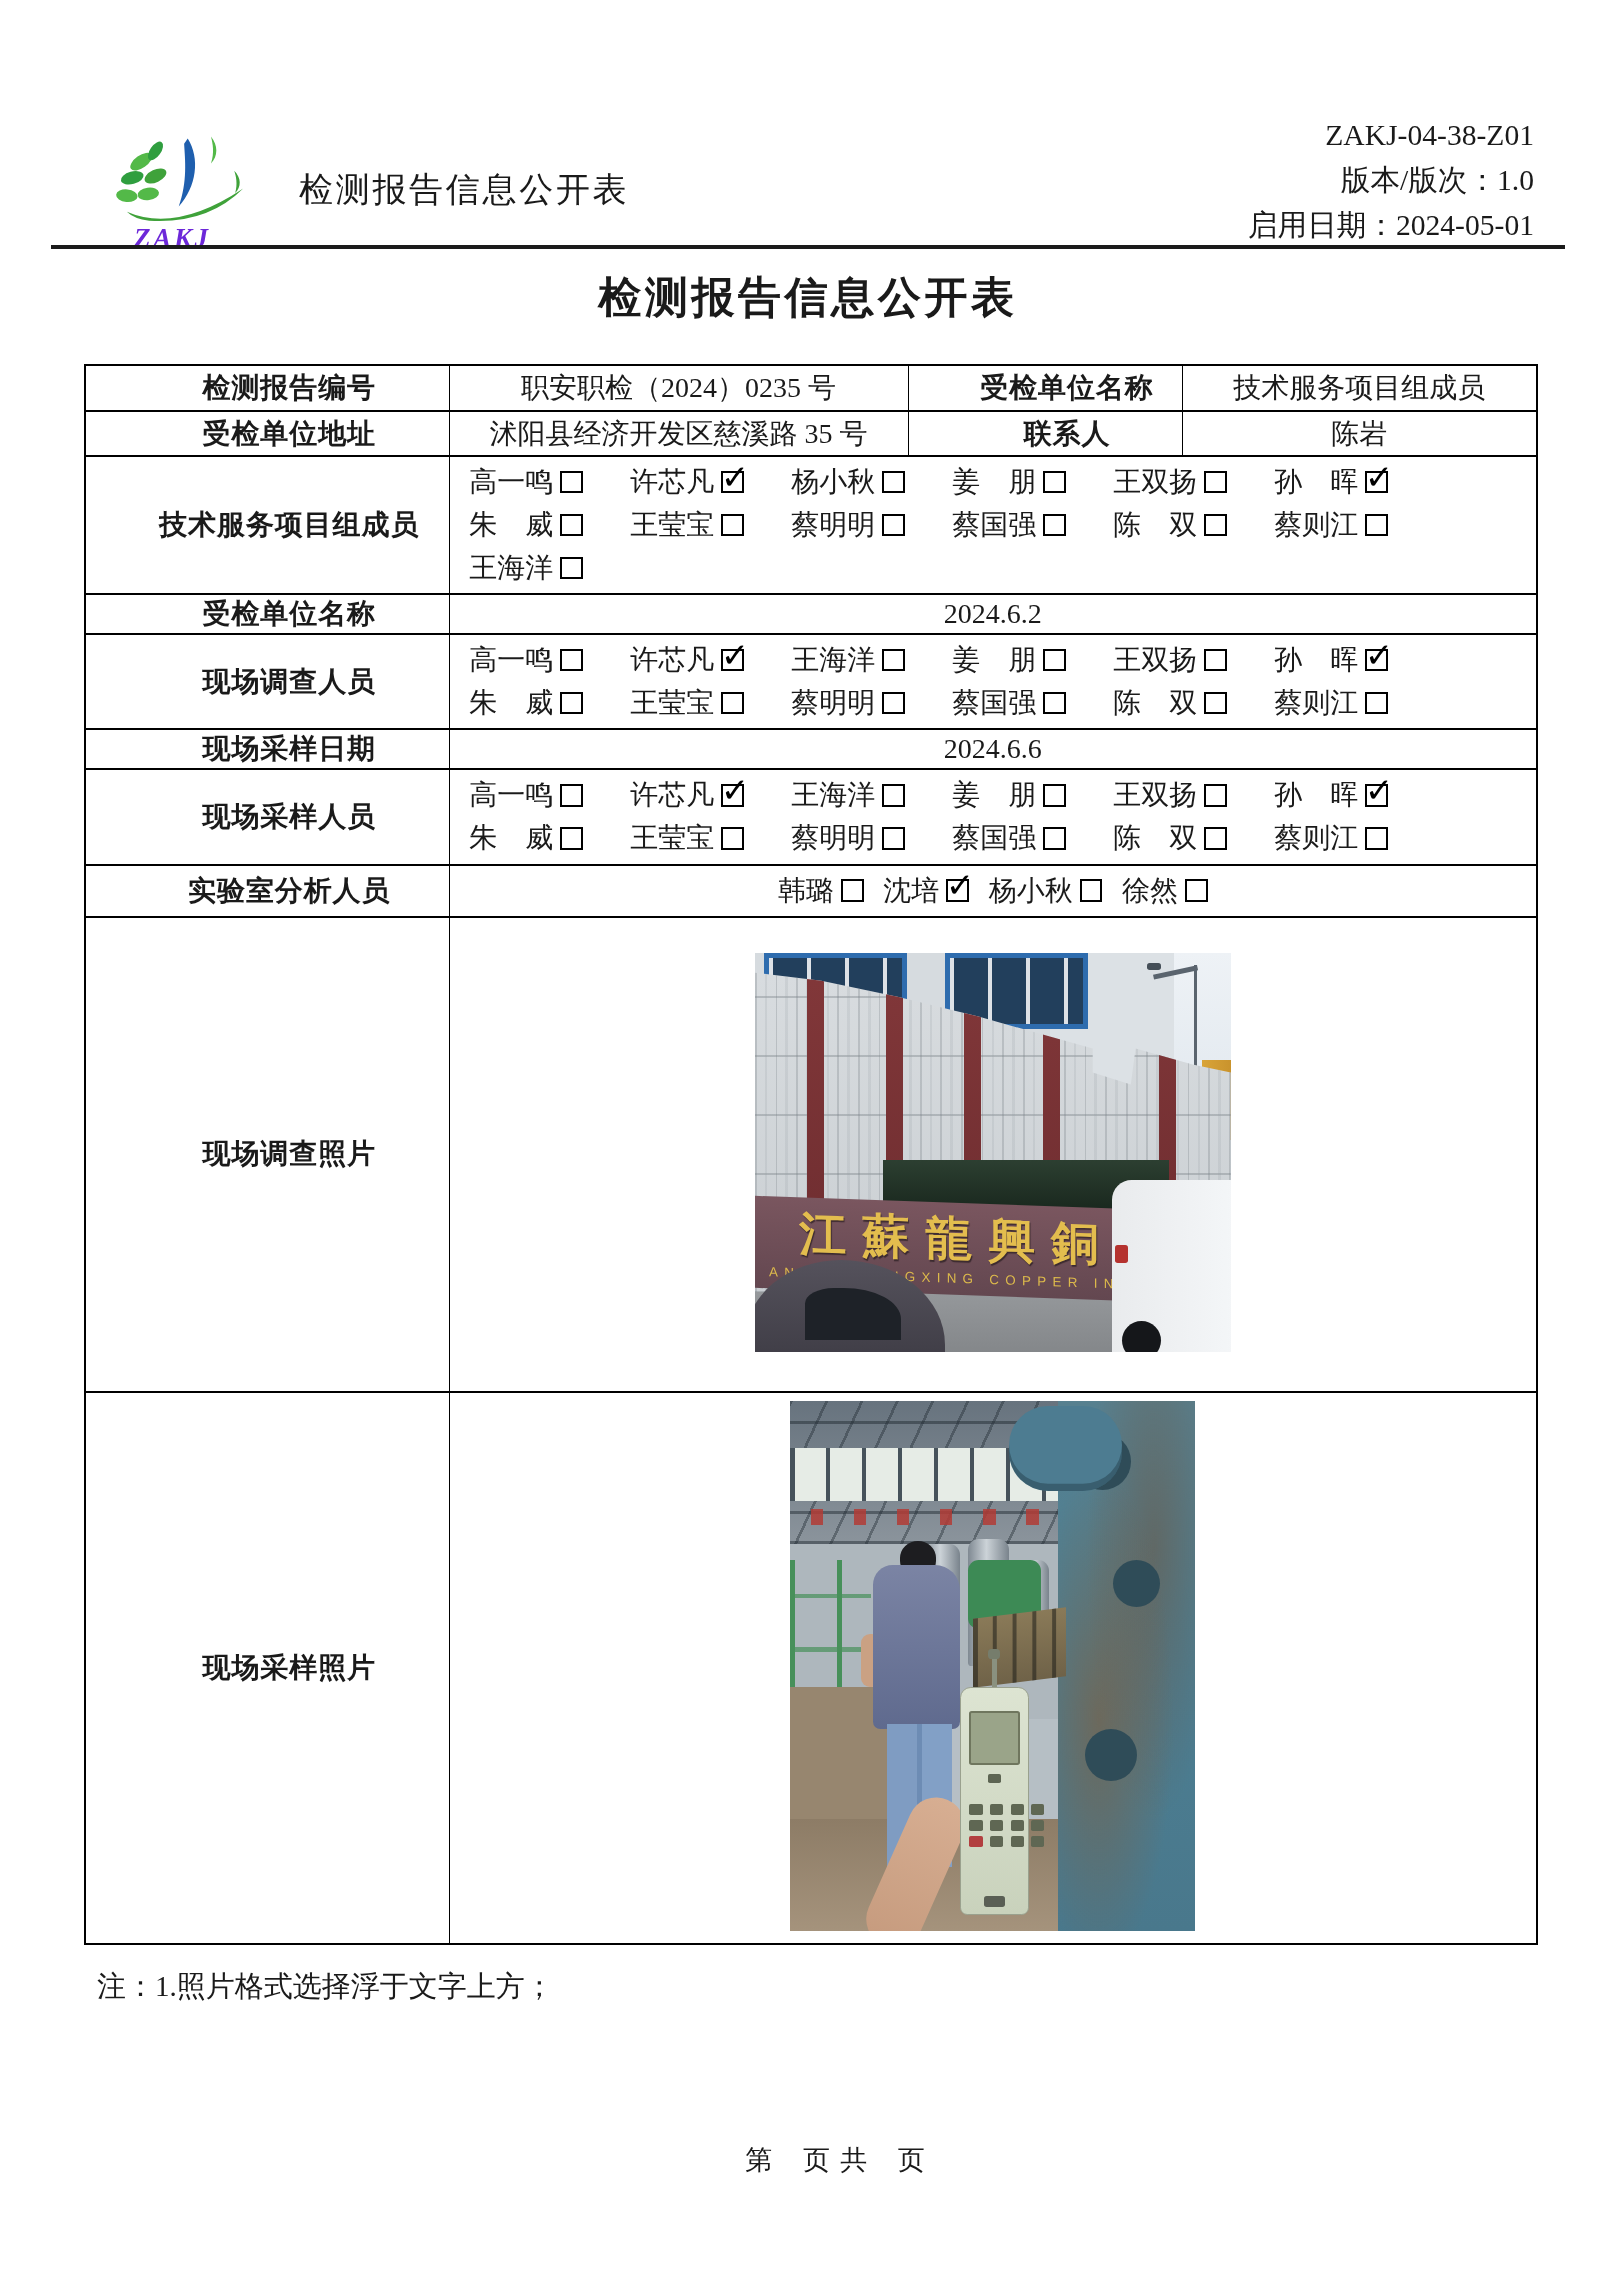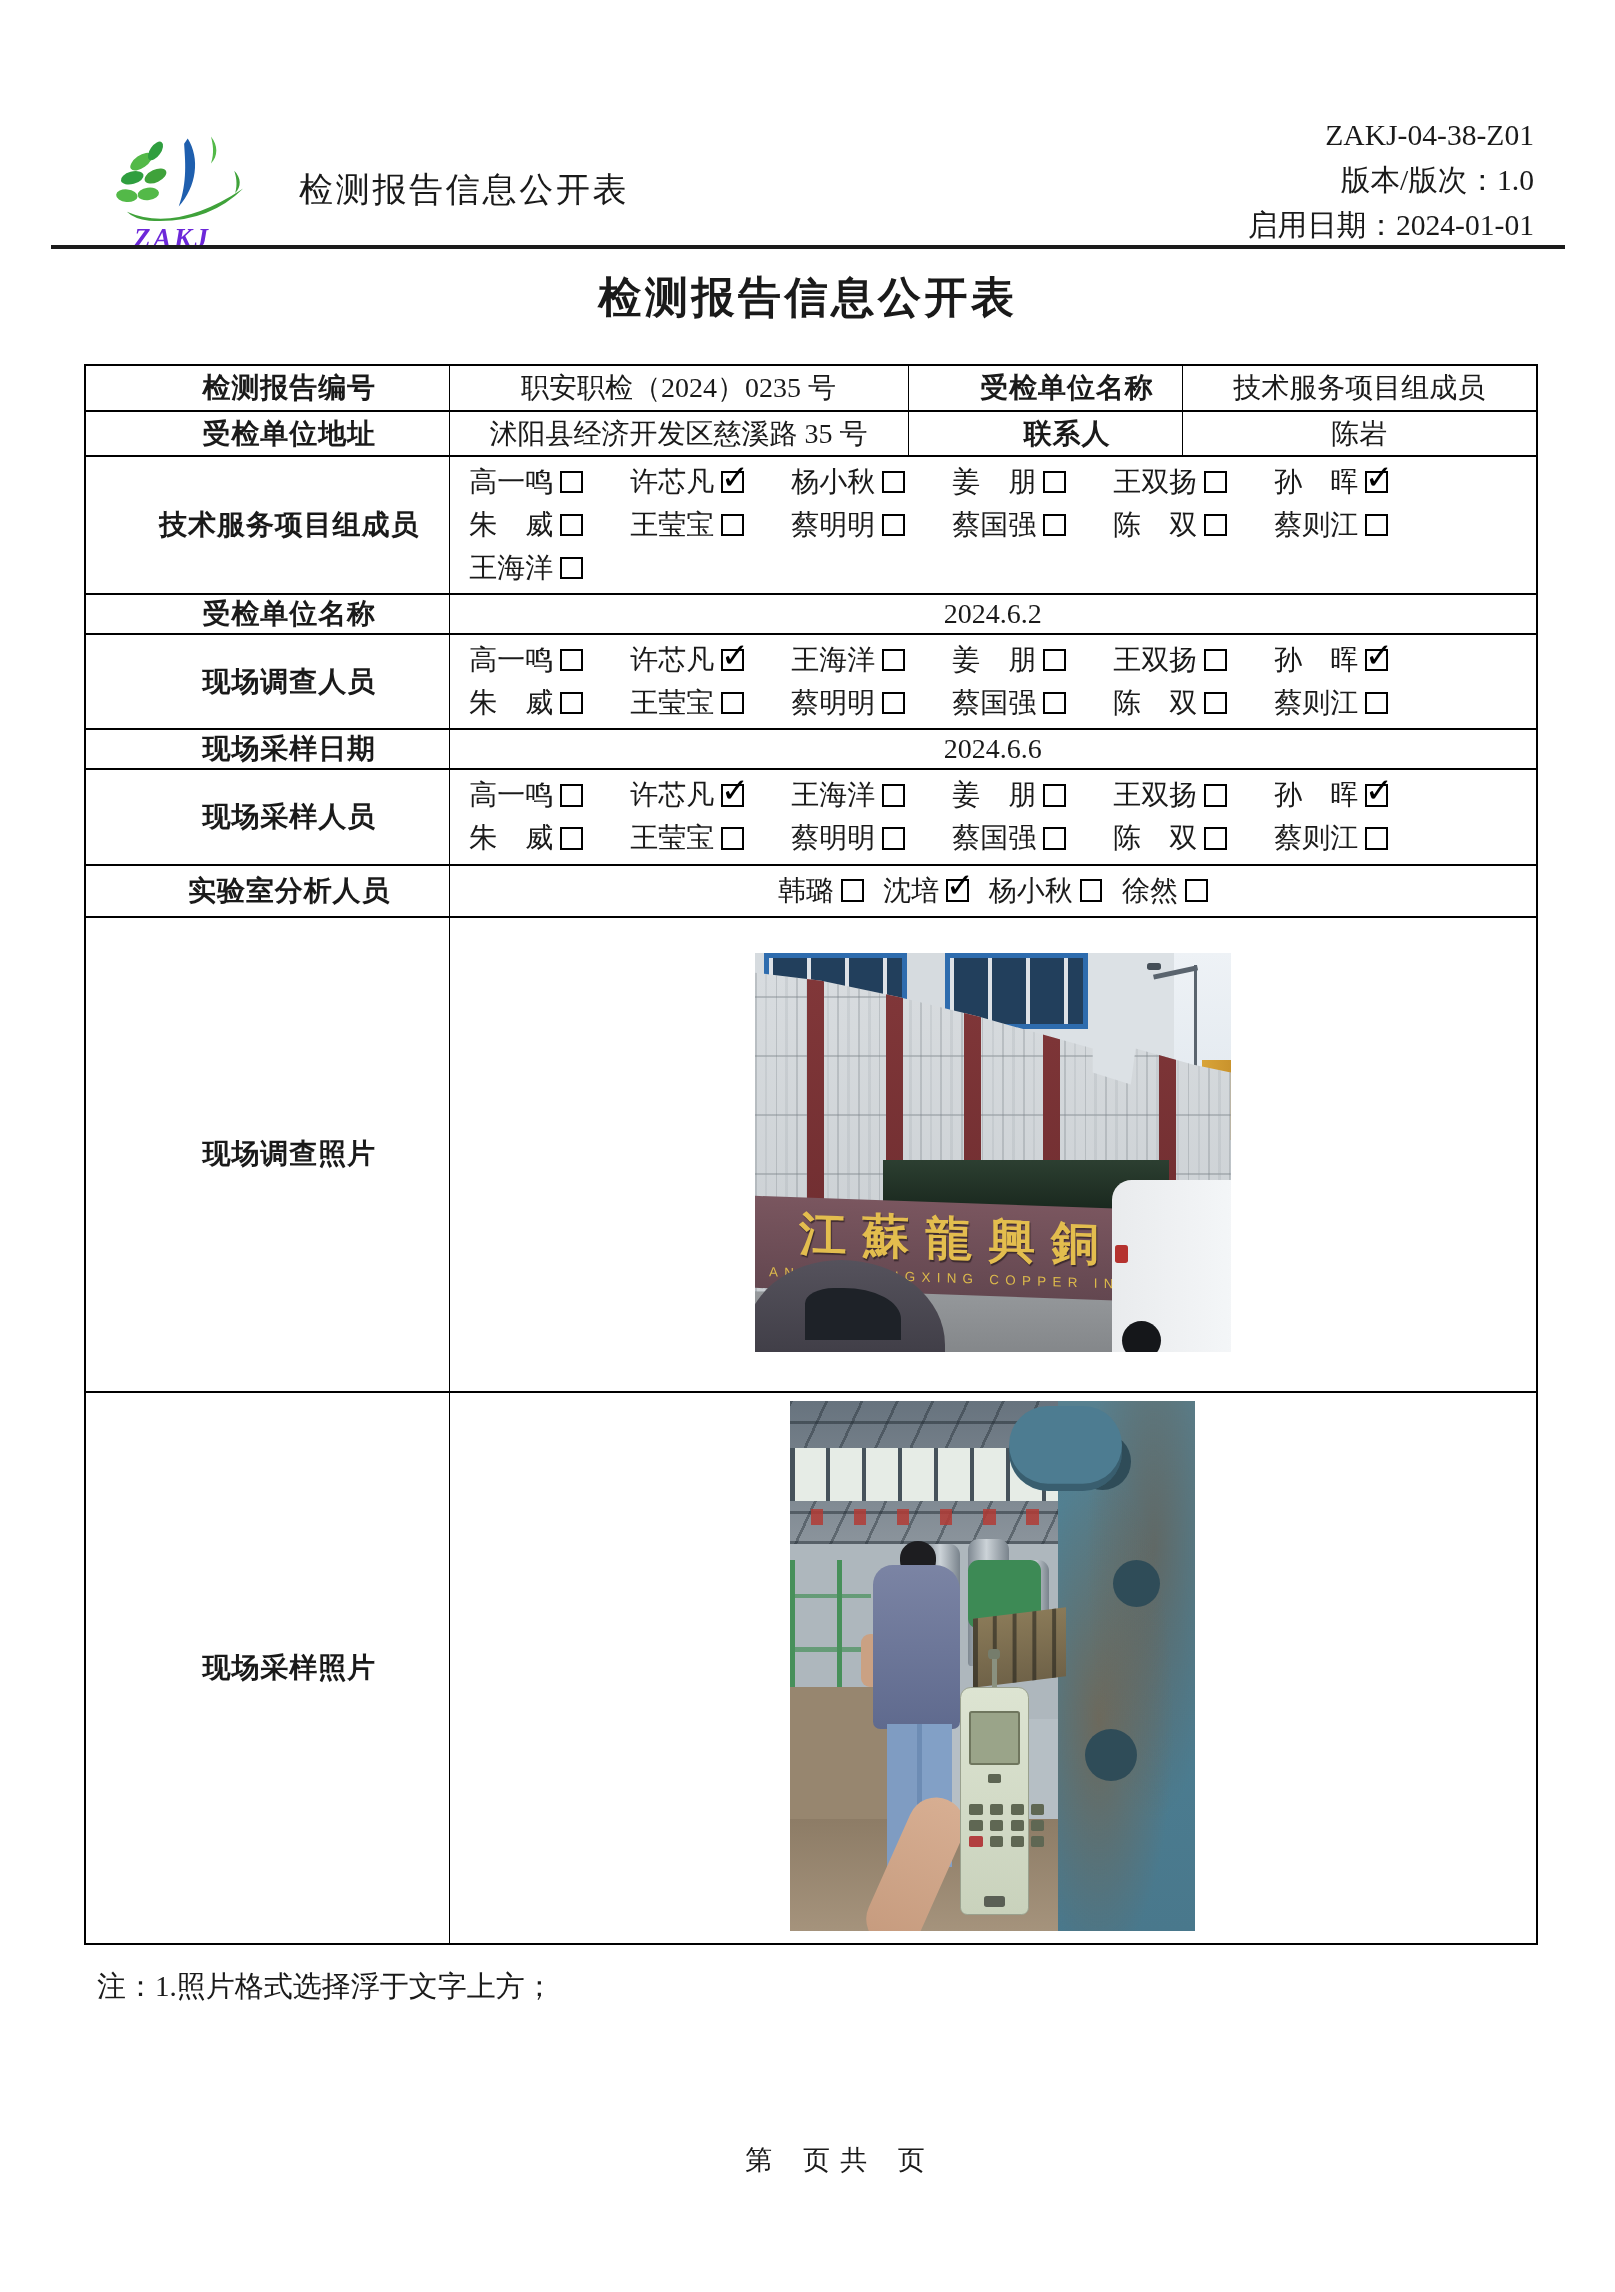--- a/index.html
+++ b/index.html
@@ -159,21 +159,21 @@
         <path d="M124 14 C132 24 132 36 124 44 C128 32 126 22 124 14 Z" fill="#53b948"></path>
         <path d="M150 52 C158 60 158 70 151 77 C154 67 152 58 150 52 Z" fill="#3fa23a"></path>
       </g>
     </svg>
     <div class="logo-text">ZAKJ</div>
   </div>
   <div class="company-name">检测报告信息公开表</div>
   <div class="header-right">
     <div>ZAKJ-04-38-Z01</div>
     <div>版本/版次：1.0</div>
-    <div>启用日期：2024-01-01</div>
+    <div>启用日期：2024-05-01</div>
   </div>
   <div class="header-rule"></div>
 
   <div class="doc-title">检测报告信息公开表</div>
 
   <table class="main">
     <colgroup>
       <col style="width:364px">
         <col style="width:459px">
         <col style="width:274px">

